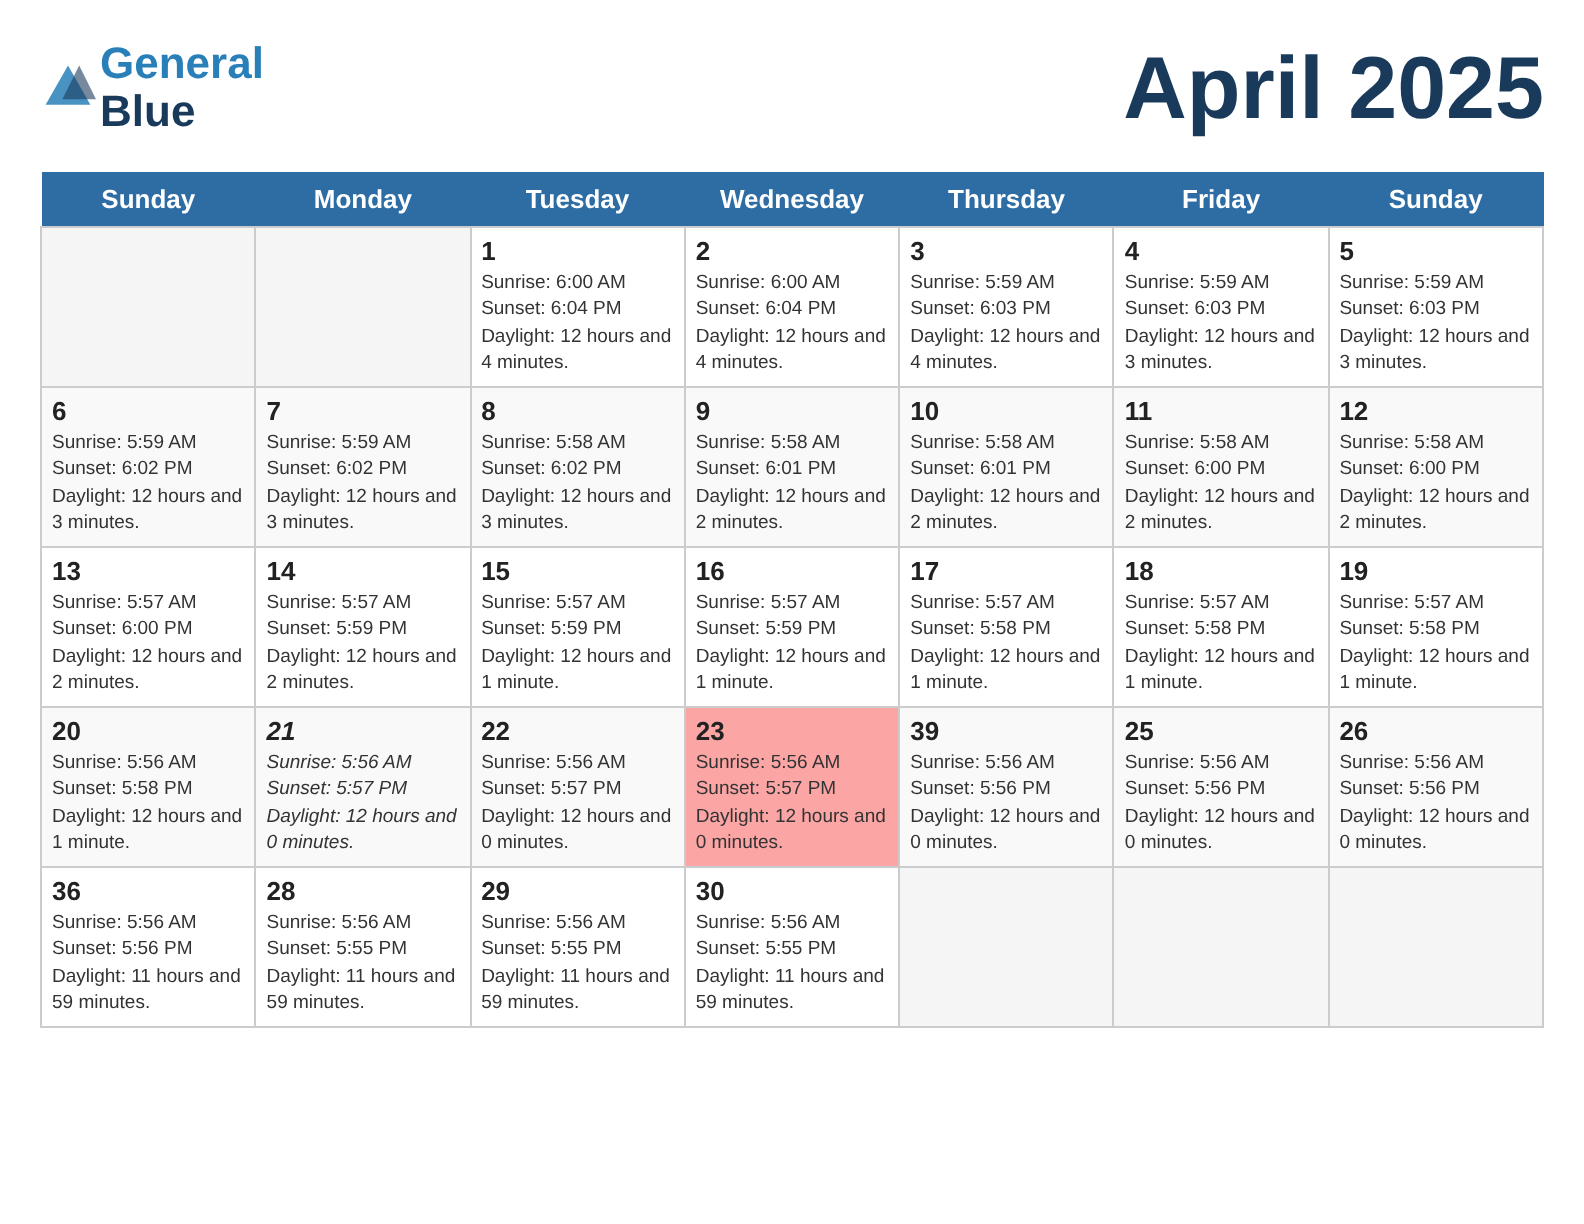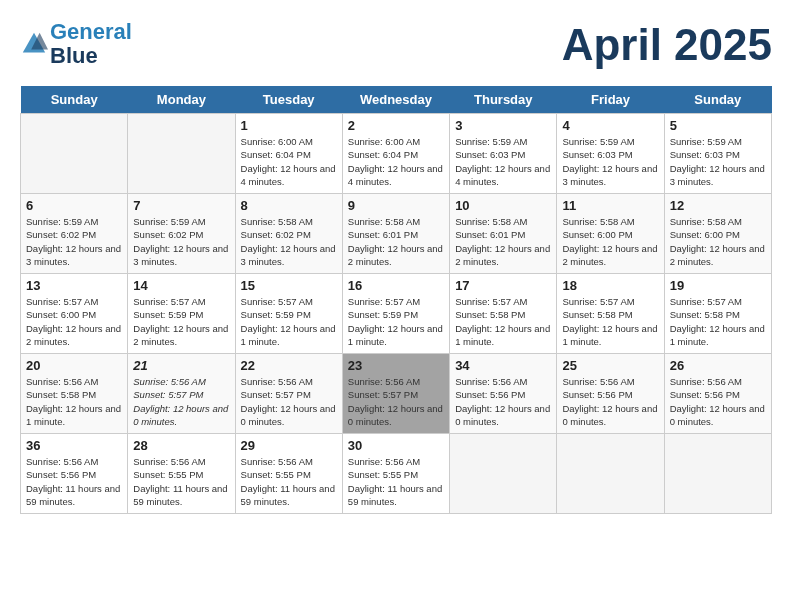--- a/index.html
+++ b/index.html
@@ -253,28 +253,28 @@
           <div class="day-info" style="white-space: pre-line;">Sunrise: 5:56 AM
 Sunset: 5:57 PM
 Daylight: 12 hours and 0 minutes.</div>
         </td>
         <td style="background: rgb(249, 249, 249);">
           <span class="day-num">22</span>
           <div class="day-info" style="white-space: pre-line;">Sunrise: 5:56 AM
 Sunset: 5:57 PM
 Daylight: 12 hours and 0 minutes.</div>
         </td>
-        <td style="background: #a3a3a3;">
+        <td style="background: #fca5a5;">
           <span class="day-num">23</span>
           <div class="day-info" style="white-space: pre-line;">Sunrise: 5:56 AM
 Sunset: 5:57 PM
 Daylight: 12 hours and 0 minutes.</div>
         </td>
         <td style="background: rgb(249, 249, 249);">
-          <span class="day-num">34</span>
+          <span class="day-num">39</span>
           <div class="day-info" style="white-space: pre-line;">Sunrise: 5:56 AM
 Sunset: 5:56 PM
 Daylight: 12 hours and 0 minutes.</div>
         </td>
         <td style="background: rgb(249, 249, 249);">
           <span class="day-num">25</span>
           <div class="day-info" style="white-space: pre-line;">Sunrise: 5:56 AM
 Sunset: 5:56 PM
 Daylight: 12 hours and 0 minutes.</div>
         </td>

